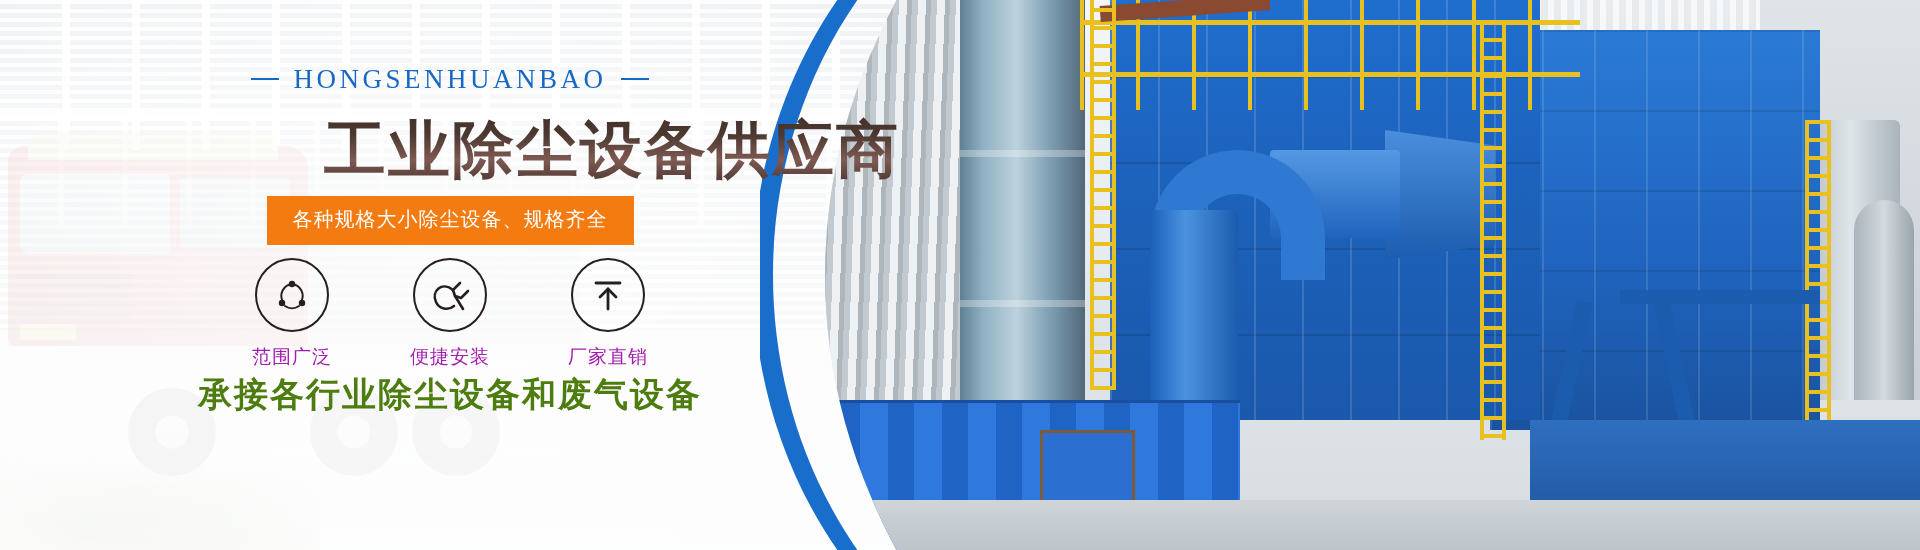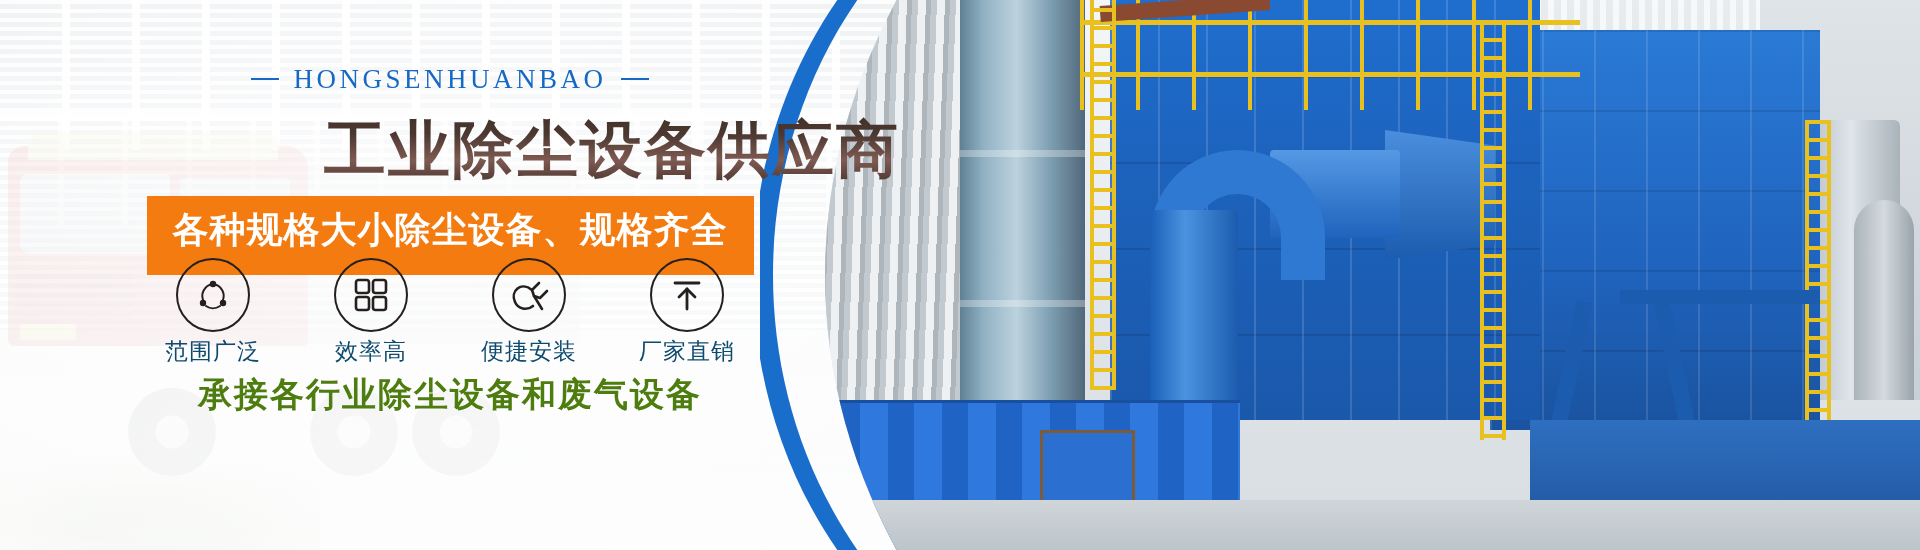--- a/index.html
+++ b/index.html
@@ -238,37 +238,37 @@
     -webkit-background-clip:text; background-clip:text;
     -webkit-text-fill-color:transparent; color:transparent;
     white-space:nowrap;
   }
 
   .subbar-wrap { position:absolute; left:0; top:196px; width:900px; text-align:center; }
   .subbar {
     display:inline-block;
     background:#f47b10;
     color:#ffffff;
-    font-size:36px; font-weight:bold; letter-spacing:1px;
-    padding:10px 26px 20px;
+    font-size:20px; font-weight:normal; letter-spacing:1px;
+    padding:10px 26px 12px;
     white-space:nowrap;
   }
 
   .features {
     position:absolute; left:0; top:258px; width:900px;
     display:flex; justify-content:center; gap:46px;
   }
   .feat { width:112px; text-align:center; }
   .feat .ring {
     width:74px; height:74px; margin:0 auto;
     border:2.5px solid #25201e; border-radius:50%;
     display:flex; align-items:center; justify-content:center;
   }
   .feat .flabel {
-    margin-top:4px; font-size:23px; color:#0c4a6e; letter-spacing:1px; white-space:nowrap;
+    margin-top:12px; font-size:19px; color:#a21caf; letter-spacing:1px; white-space:nowrap;
   }
 
   .tagline {
     position:absolute; left:0; top:372px; width:900px; text-align:center;
     color:#4d7c0f; font-size:34px; font-weight:bold; letter-spacing:2px;
     white-space:nowrap;
     text-shadow: 0 1px 0 rgba(255,255,255,.6);
   }
 </style>
 </head>
@@ -366,31 +366,20 @@
             <path d="M20 9 A12 12 0 0 1 29 27" fill="none" stroke="#25201e" stroke-width="2" stroke-linecap="round"></path>
             <path d="M13 31 A12 12 0 0 0 27 31" fill="none" stroke="#25201e" stroke-width="2" stroke-linecap="round"></path>
             <circle cx="20" cy="9" r="3.2" fill="#25201e"></circle>
             <circle cx="10" cy="28" r="3.2" fill="#25201e"></circle>
             <circle cx="30" cy="28" r="3.2" fill="#25201e"></circle>
           </svg>
         </div>
         <div class="flabel">范围广泛</div>
       </div>
 
-      <div class="feat">
-        <div class="ring">
-          <svg width="38" height="38" viewBox="0 0 38 38">
-            <rect x="4" y="4" width="13" height="13" rx="2.5" fill="none" stroke="#25201e" stroke-width="2.6"></rect>
-            <rect x="21" y="4" width="13" height="13" rx="2.5" fill="none" stroke="#25201e" stroke-width="2.6"></rect>
-            <rect x="4" y="21" width="13" height="13" rx="2.5" fill="none" stroke="#25201e" stroke-width="2.6"></rect>
-            <rect x="21" y="21" width="13" height="13" rx="2.5" fill="none" stroke="#25201e" stroke-width="2.6"></rect>
-          </svg>
-        </div>
-        <div class="flabel">效率高</div>
-      </div>
 
       <div class="feat">
         <div class="ring">
           <svg width="40" height="40" viewBox="0 0 40 40">
             <path d="M30 8 L23 15 L25 21 L31 23 L38 16" fill="none" stroke="#25201e" stroke-width="2.6" stroke-linejoin="round" stroke-linecap="round"></path>
             <path d="M23 15 C12 6, 1 16, 6 27 C9 34, 18 36, 24 31" fill="none" stroke="#25201e" stroke-width="2.6" stroke-linecap="round"></path>
             <path d="M25 21 L33 34" fill="none" stroke="#25201e" stroke-width="2.6" stroke-linecap="round"></path>
           </svg>
         </div>
         <div class="flabel">便捷安装</div>

